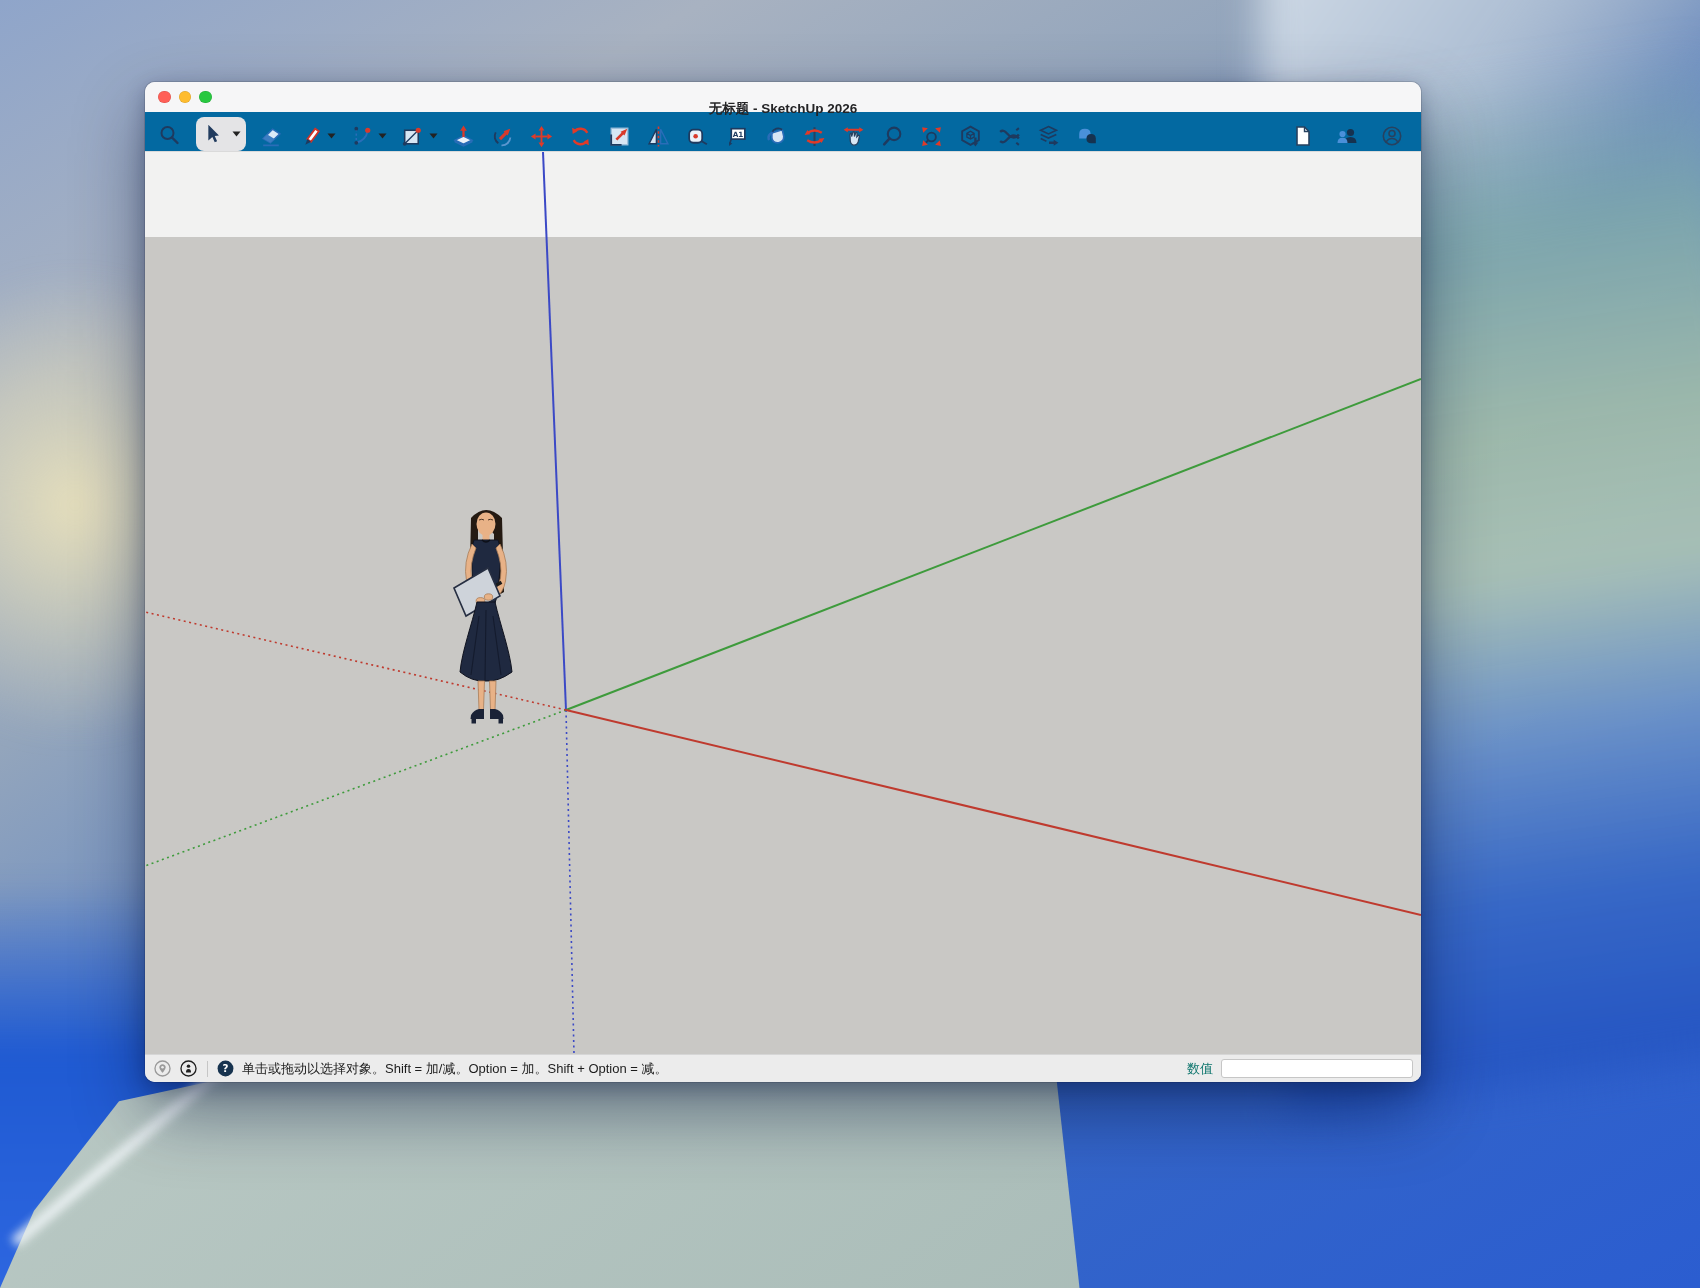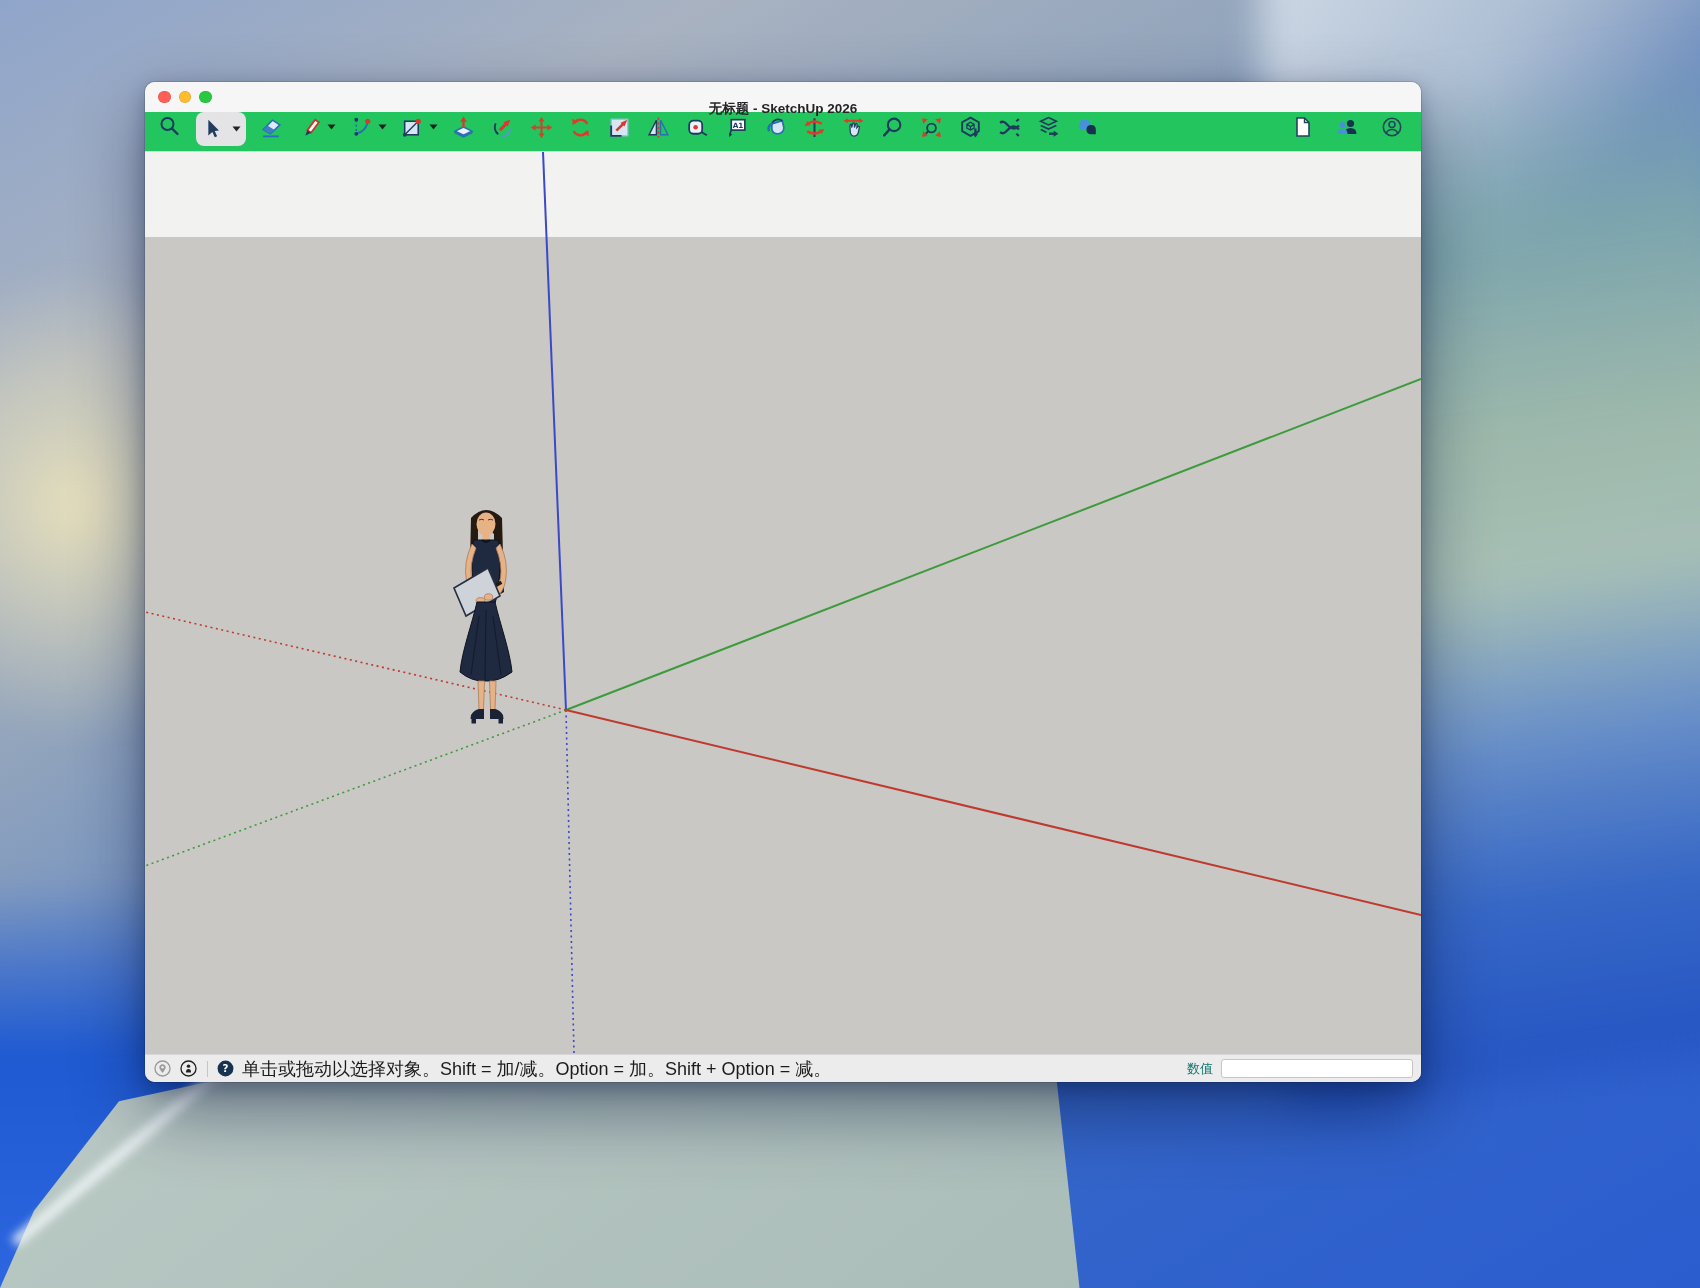--- a/index.html
+++ b/index.html
@@ -31,39 +31,39 @@
   .window { position:absolute; left:145px; top:82px; width:1276px; height:1000px;
     border-radius:10px; background:#f5f5f6; overflow:hidden;
     box-shadow:0 30px 70px rgba(0,15,55,.45), 0 6px 20px rgba(0,15,55,.28), 0 0 0 1px rgba(0,0,0,.12); }
 
   .titlebar { position:relative; height:30px; display:flex; align-items:center; background:#f6f6f7; }
   .traffic { display:flex; gap:8px; padding-left:13px; }
   .tl { width:12.5px; height:12.5px; border-radius:50%; box-shadow:inset 0 0 0 .5px rgba(0,0,0,.15); }
   .tl.close { background:#ff5f57; } .tl.min { background:#febc2e; } .tl.max { background:#28c840; }
   .title { position:absolute; left:0; right:0; text-align:center; font-size:13.5px; font-weight:700; color:#242426;margin-top:24px; }
 
-  .toolbar { height:40px; display:flex; align-items:flex-start; padding-left:12px; background:#22c55e; border-bottom:1px solid #dadada; }
+  .toolbar { height:40px; display:flex; align-items:flex-end; padding-left:12px; background:#0369a1; border-bottom:1px solid #dadada; }
   .tbtn { width:26px; height:30px; display:flex; align-items:center; justify-content:center; flex:0 0 auto; margin-right:13px; }
   .tgroup { display:flex; align-items:center; flex:0 0 auto; margin-right:12px; }
   .tgroup .tbtn { margin-right:0; }
   .caret { margin-left:4px; display:flex; }
   .active-pill { display:flex; align-items:center; justify-content:center; gap:5px; width:50px; height:34px;
     background:#e4e4e6; border-radius:8px; margin-right:12px; flex:0 0 auto; }
   .tb-right { margin-left:auto; display:flex; align-items:center; gap:19px; padding-right:16px; }
   .tb-right .tbtn { margin-right:0; }
 
   .viewport { position:relative; width:100%; height:902px; background:#c9c8c5; overflow:hidden; }
   .sky { position:absolute; left:0; top:0; right:0; height:85px; background:#f2f2f1; }
   .axes { position:absolute; inset:0; }
   .person { position:absolute; left:293px; top:352px; }
 
   .statusbar { height:28px; display:flex; align-items:center; background:#ececec; border-top:1px solid #d6d6d6; padding:0 8px; }
   .sb-icon { display:flex; margin-right:7px; }
   .sb-divider { width:1px; height:16px; background:#c6c6c6; margin:0 8px 0 2px; }
-  .hint { font-size:18px; color:#1c1c1c; white-space:nowrap; }
+  .hint { font-size:13px; color:#1c1c1c; white-space:nowrap; }
   .sb-right { margin-left:auto; display:flex; align-items:center; }
   .mlabel { font-size:13px; color:#0f766e; margin-right:8px; }
   .minput { width:192px; height:19px; border:1px solid #c6c6c6; border-radius:3px; background:#fff; font-size:12px; padding:0 4px; outline:none; }
 </style>
 </head>
 <body>
 
 <div class="wallpaper">
   <div class="wp-base"></div>
   <div class="wp-topright"></div>

